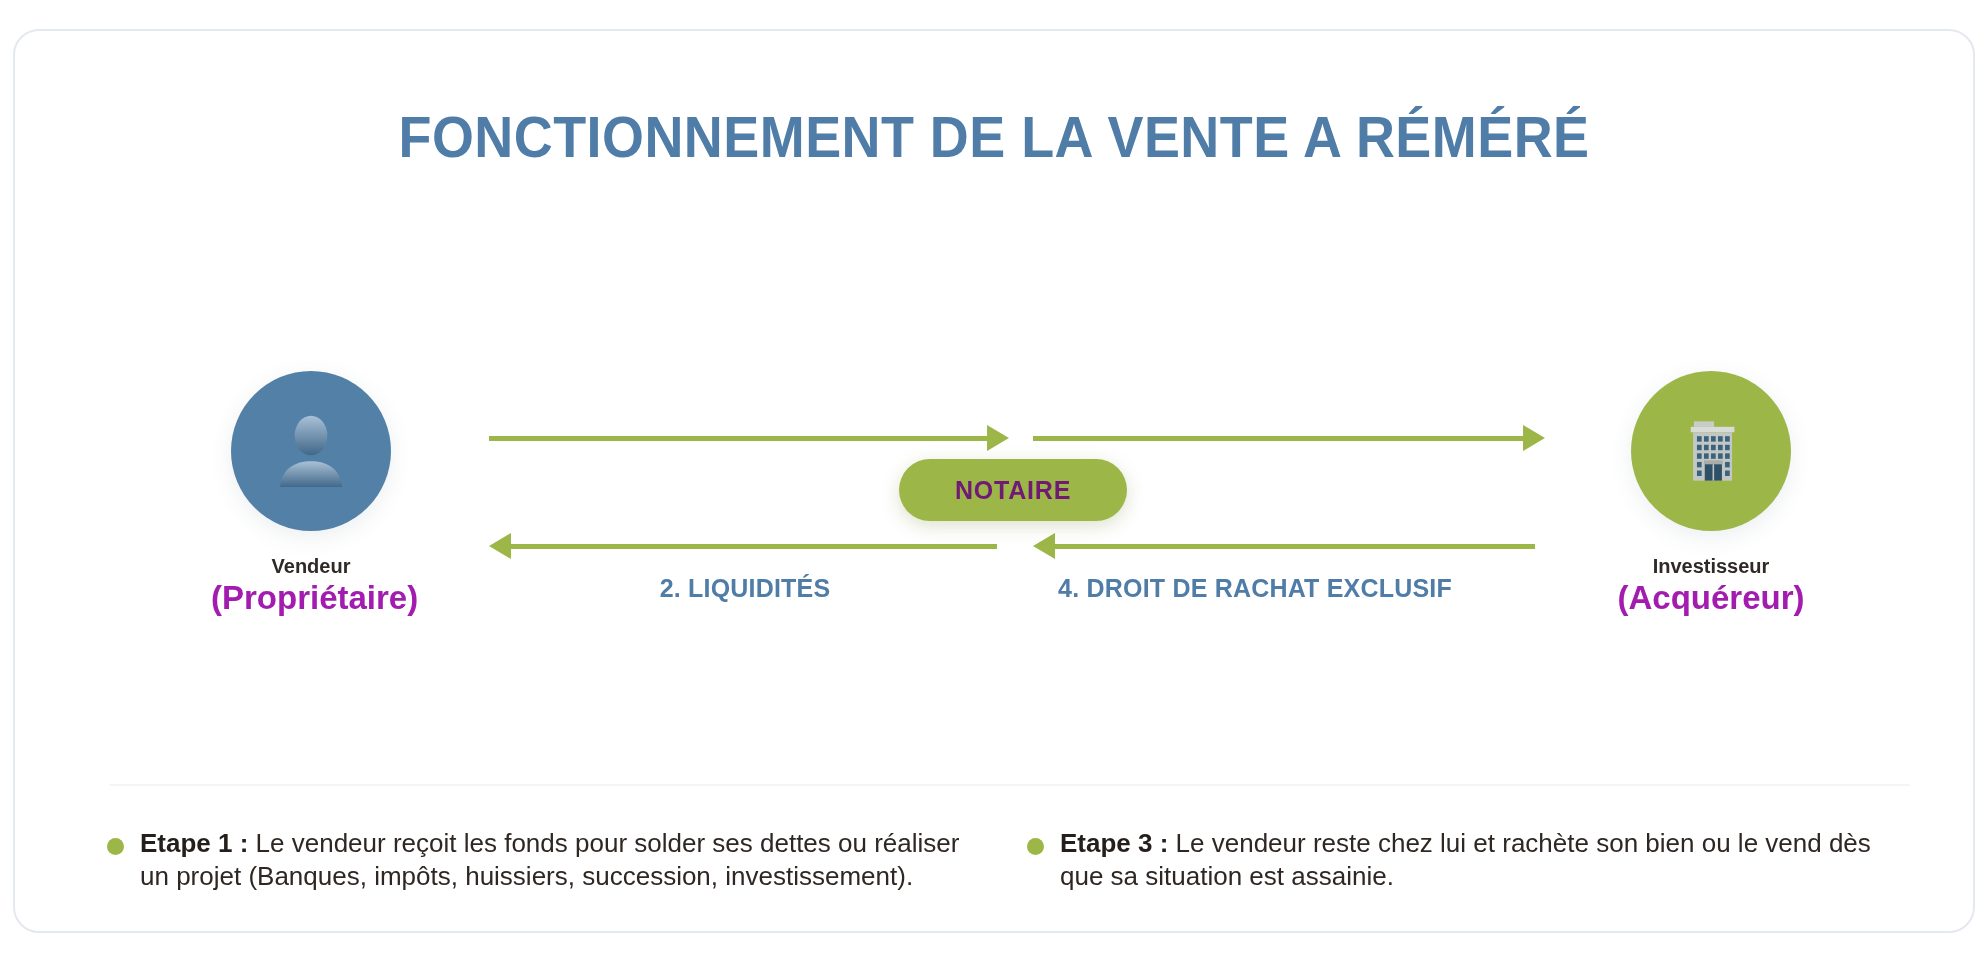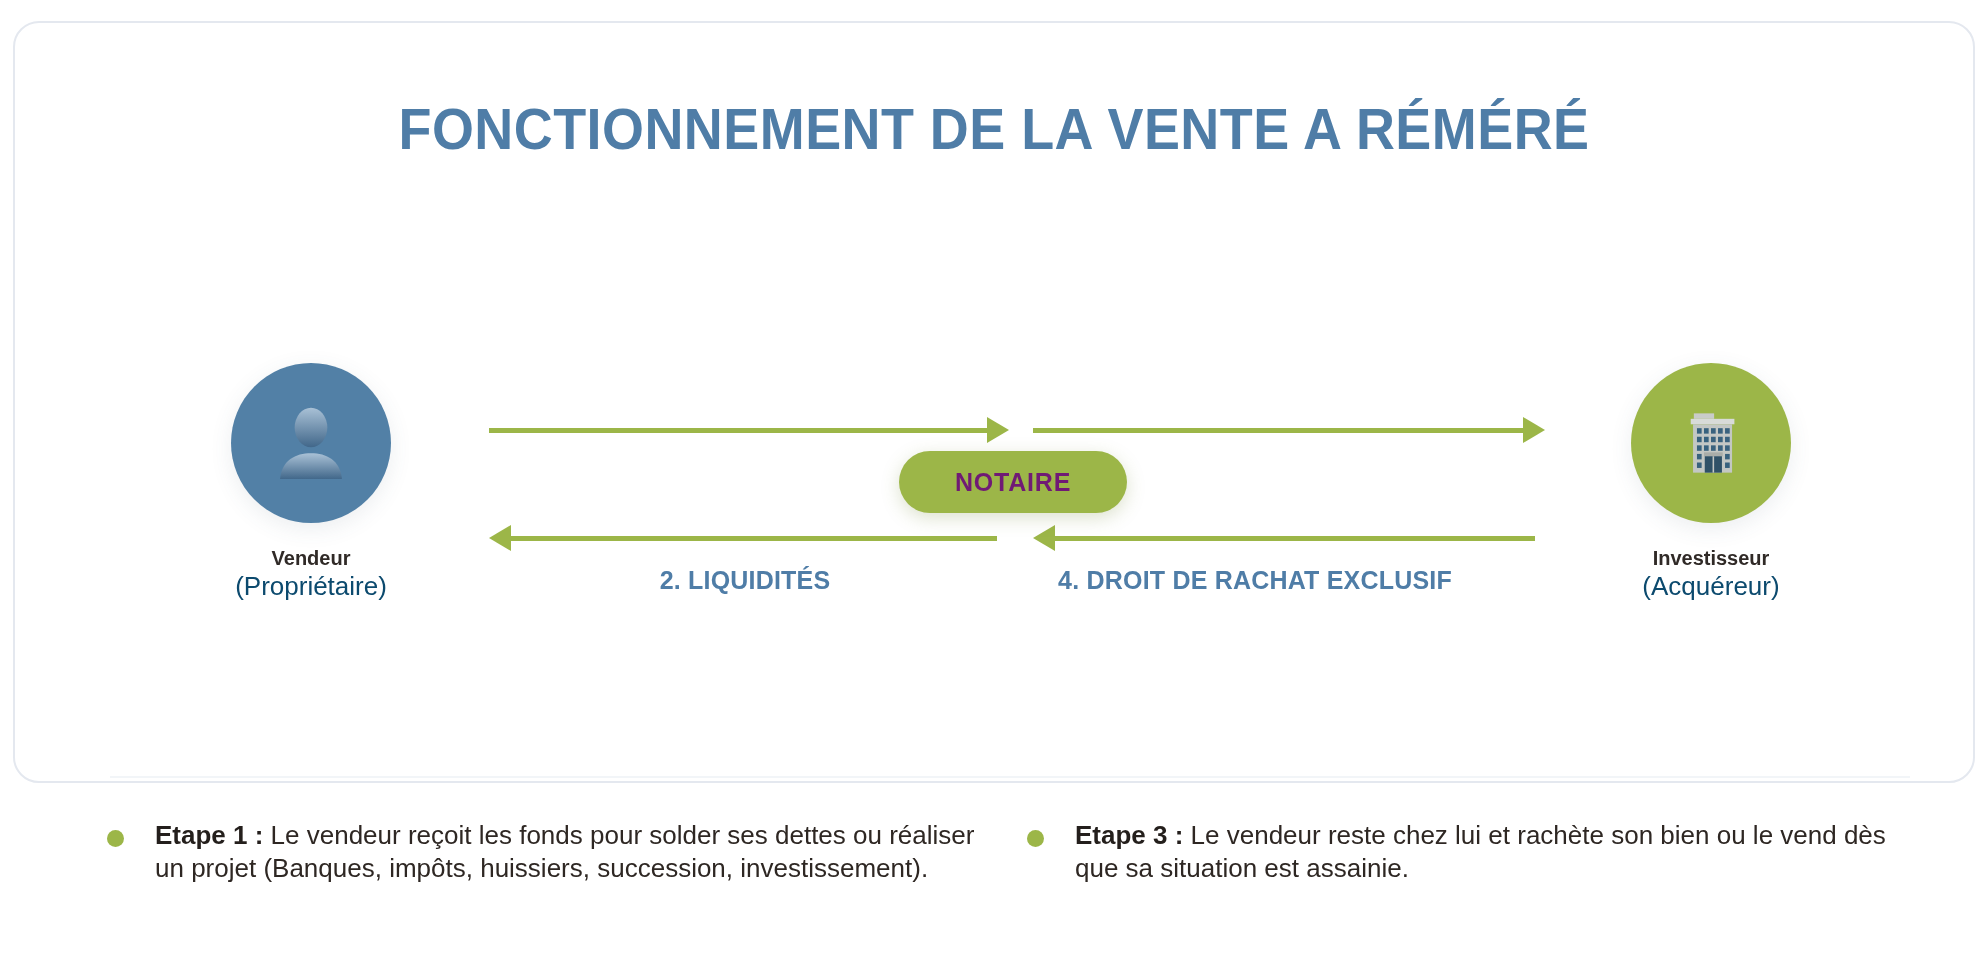--- a/index.html
+++ b/index.html
@@ -9,23 +9,23 @@
     height: 976px;
     background: #ffffff;
     font-family: "Liberation Sans", sans-serif;
     overflow: hidden;
   }
 
   
   #card {
     position: absolute;
     left: 13px;
-    top: 21px;
+    top: 29px;
     width: 1962px;
-    height: 762px;
+    height: 904px;
     background: #ffffff;
     border: 2px solid #e4e8ef;
     border-radius: 26px;
   }
 
   
   #title {
     position: absolute;
     left: 0;
     top: 72px;
@@ -68,23 +68,23 @@
 
   .actor-name {
     margin-top: 24px;
     font-size: 20px;
     font-weight: 700;
     color: #302a27;
     line-height: 1.18;
     white-space: nowrap;
   }
   .actor-sub {
-    font-size: 26px;
-    font-weight: 400;
-    color: #0c4a6e;
+    font-size: 33px;
+    font-weight: 700;
+    color: #a21caf;
     line-height: 1.18;
     white-space: nowrap;
   }
 
   
   .person-icon { width: 86px; height: 86px; display: block; }
   .building-icon { width: 78px; height: 78px; display: block; }
 
   
   .arrow-line {
@@ -141,21 +141,21 @@
     width: 1800px;
     height: 2px;
     background: #f2f5f8;
   }
 
   
   .note {
     position: absolute;
     display: flex;
     align-items: flex-start;
-    gap: 31px;
+    gap: 16px;
   }
   #note-1 { left: 92px;  top: 796px; width: 880px; }
   #note-2 { left: 1012px; top: 796px; width: 880px; }
 
   .note-bullet {
     flex: 0 0 auto;
     width: 17px;
     height: 17px;
     border-radius: 50%;
     background: #9cb648;

